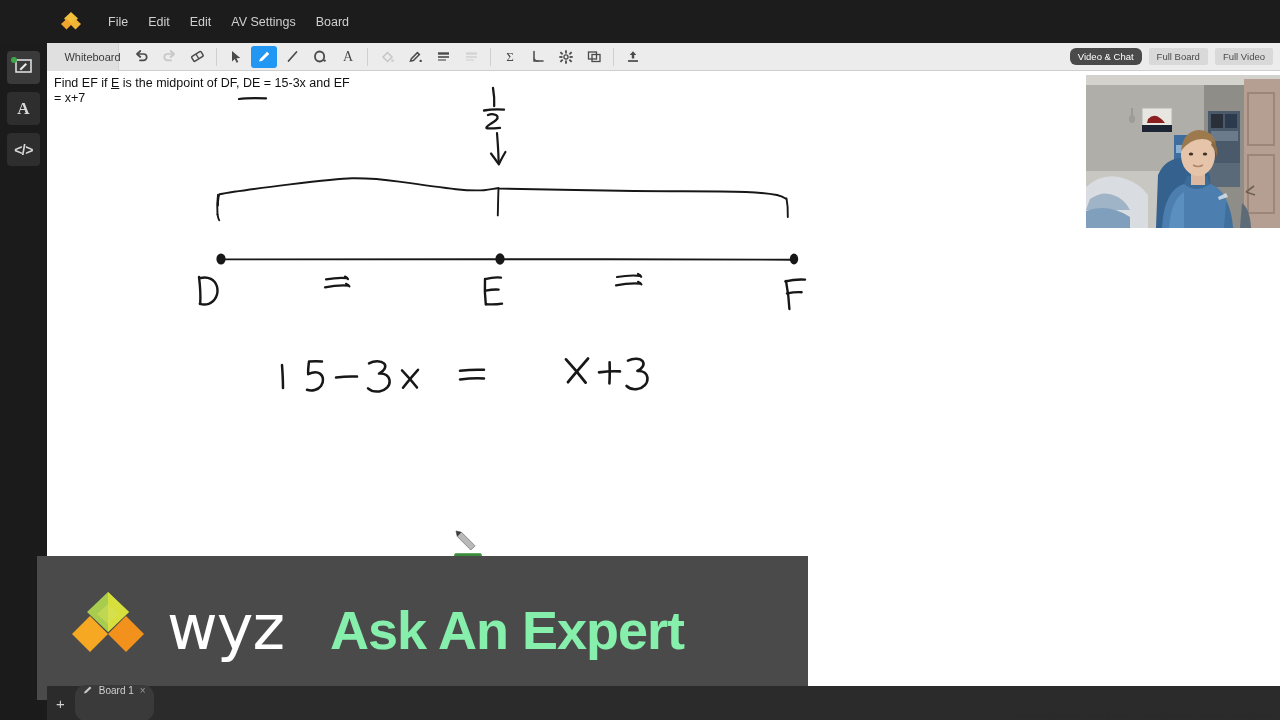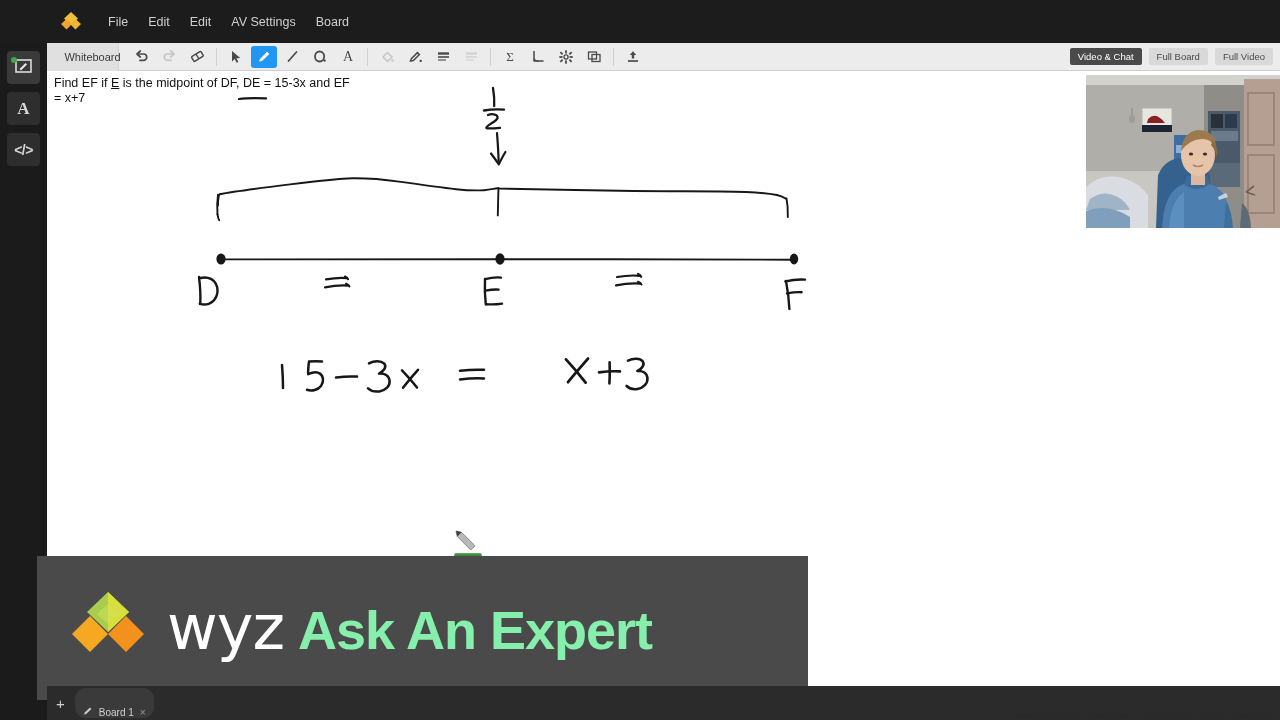--- a/index.html
+++ b/index.html
@@ -59,21 +59,21 @@
   }
   .tool.sel { background:#2196f3; color:#fff; }
   .tool.dis { color:#c2c2c2; }
   .tsep { width:1px; height:18px; background:#d0d0d0; margin:0 5px; }
   .spacer { flex:1 1 auto; }
   .vbtn {
     height:17px; padding:0 8px; margin-right:7px; border-radius:2px;
     font-size:9.5px; display:flex; align-items:center;
     background:#d9d9d9; color:#4a4a4a;
   }
-  .vbtn.on { background:#4a4a4a; color:#fff; }
+  .vbtn.on { background:#4a4a4a; color:#fff;border-radius:6px; }
 
   
   .board {
     position:absolute; left:47px; top:71px; width:1233px; height:649px;
     background:#fff; overflow:hidden;
   }
   .prompt {
     position:absolute; left:7px; top:5px; width:420px;
     font-size:12.5px; font-weight:400; color:#111; line-height:1.22;
   }
@@ -97,38 +97,38 @@
   .cam svg { display:block; }
 
   
   .banner {
     position:absolute; left:37px; top:556px; width:771px; height:144px;
     background:#4a4a4a; display:flex; align-items:center;
   }
   .bn-logo { width:82px; height:76px; margin-left:30px; flex:0 0 auto; position:relative;}
   .bn-text {
     margin-left:18px; font-size:62px; font-weight:400; color:#fff;
-    letter-spacing:-1px; line-height:1; display:flex; align-items:baseline;
+    letter-spacing:-1px; line-height:1; display:flex; align-items:baseline;gap:32px;
   }
   .bn-wyz { font-family:"DejaVu Sans", sans-serif; font-weight:400; }
   .bn-ant { font-family:"DejaVu Sans", sans-serif; color:#f5a32a; font-weight:400; }
   .bn-ask {
     font-family:"Liberation Sans", sans-serif; font-weight:700;
     font-size:54px; margin-left:14px; color:#86efac; letter-spacing:-1px;
   }
 
   
   .tabbar {
     position:absolute; left:47px; top:686px; width:1233px; height:34px;
     background:#2b2b2b; display:flex; align-items:center;
   }
   .plus { color:#d0d0d0; font-size:15px; margin-left:9px; margin-right:10px; }
   .btab {
-    height:30px; background:#3a3a3a; border-radius:11px;
-    display:flex; align-items:flex-end; gap:6px; padding:0 8px;
+    height:36px; background:#3a3a3a; border-radius:11px;
+    display:flex; align-items:flex-start; gap:6px; padding:0 8px;
     color:#cfcfcf; font-size:10px;
   }
   .btab .x { color:#9a9a9a; font-size:10px; }
   .footnote {
     position:absolute; right:6px; bottom:0px; font-size:7.5px;
     color:#2a2a2a; white-space:nowrap; opacity:.55;
   }
 </style>
 </head>
 <body>

